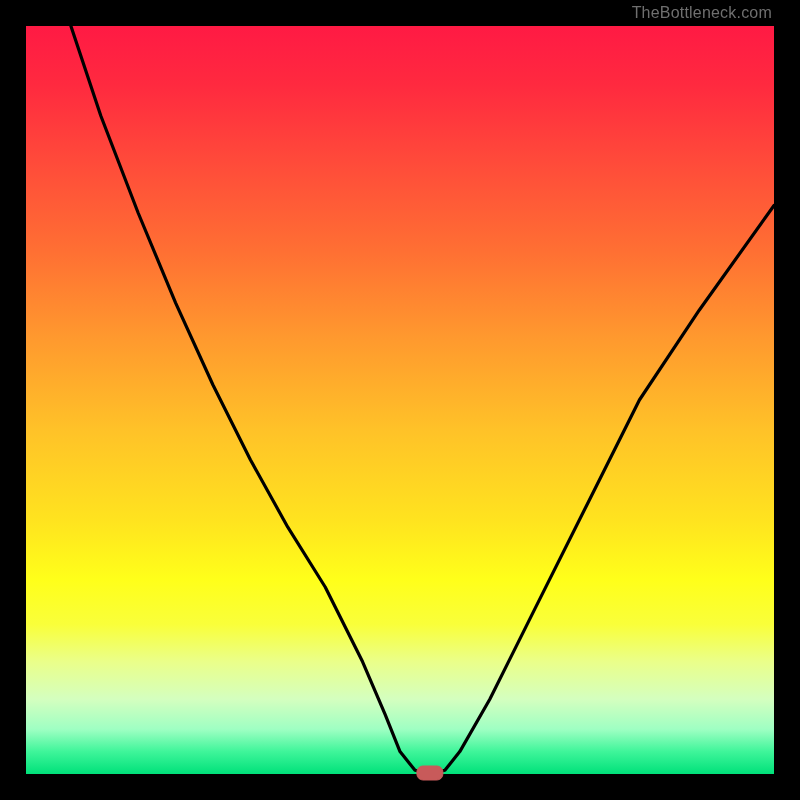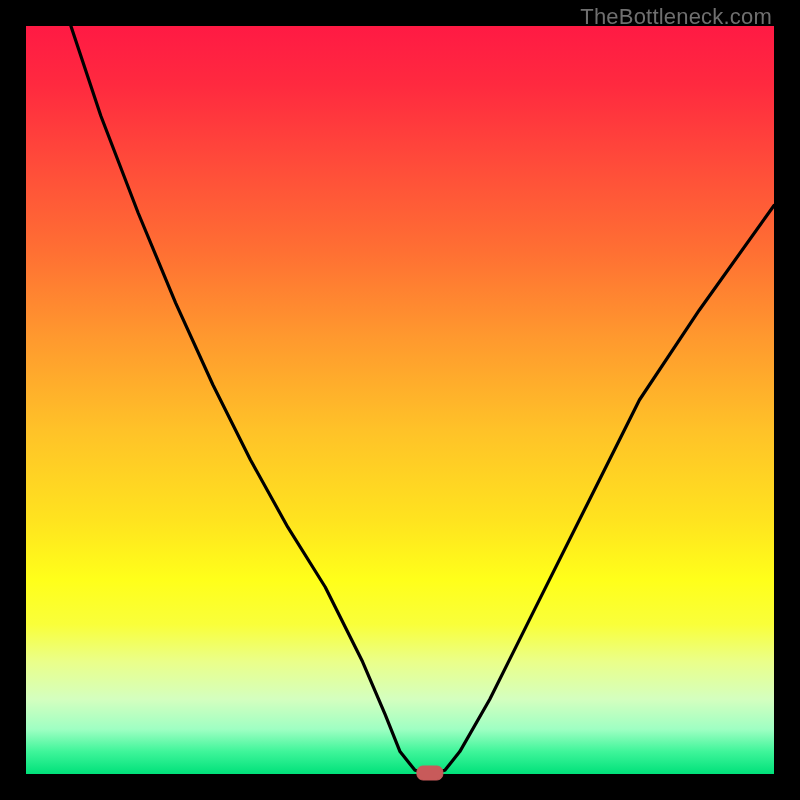--- a/index.html
+++ b/index.html
@@ -39,21 +39,21 @@
       #9fffc3 94%,
       #3ff59a 97%,
       #00e17a 100%
     );
   }
   .watermark {
     position: absolute;
     top: 4px;
     right: 28px;
     color: #6f6f6f;
-    font-size: 22px;
+    font-size: 16px;
     letter-spacing: 0.2px;
     font-weight: 400;
   }
   svg.curve {
     position: absolute;
     left: 0;
     top: 0;
     width: 748px;
     height: 748px;
     overflow: visible;

